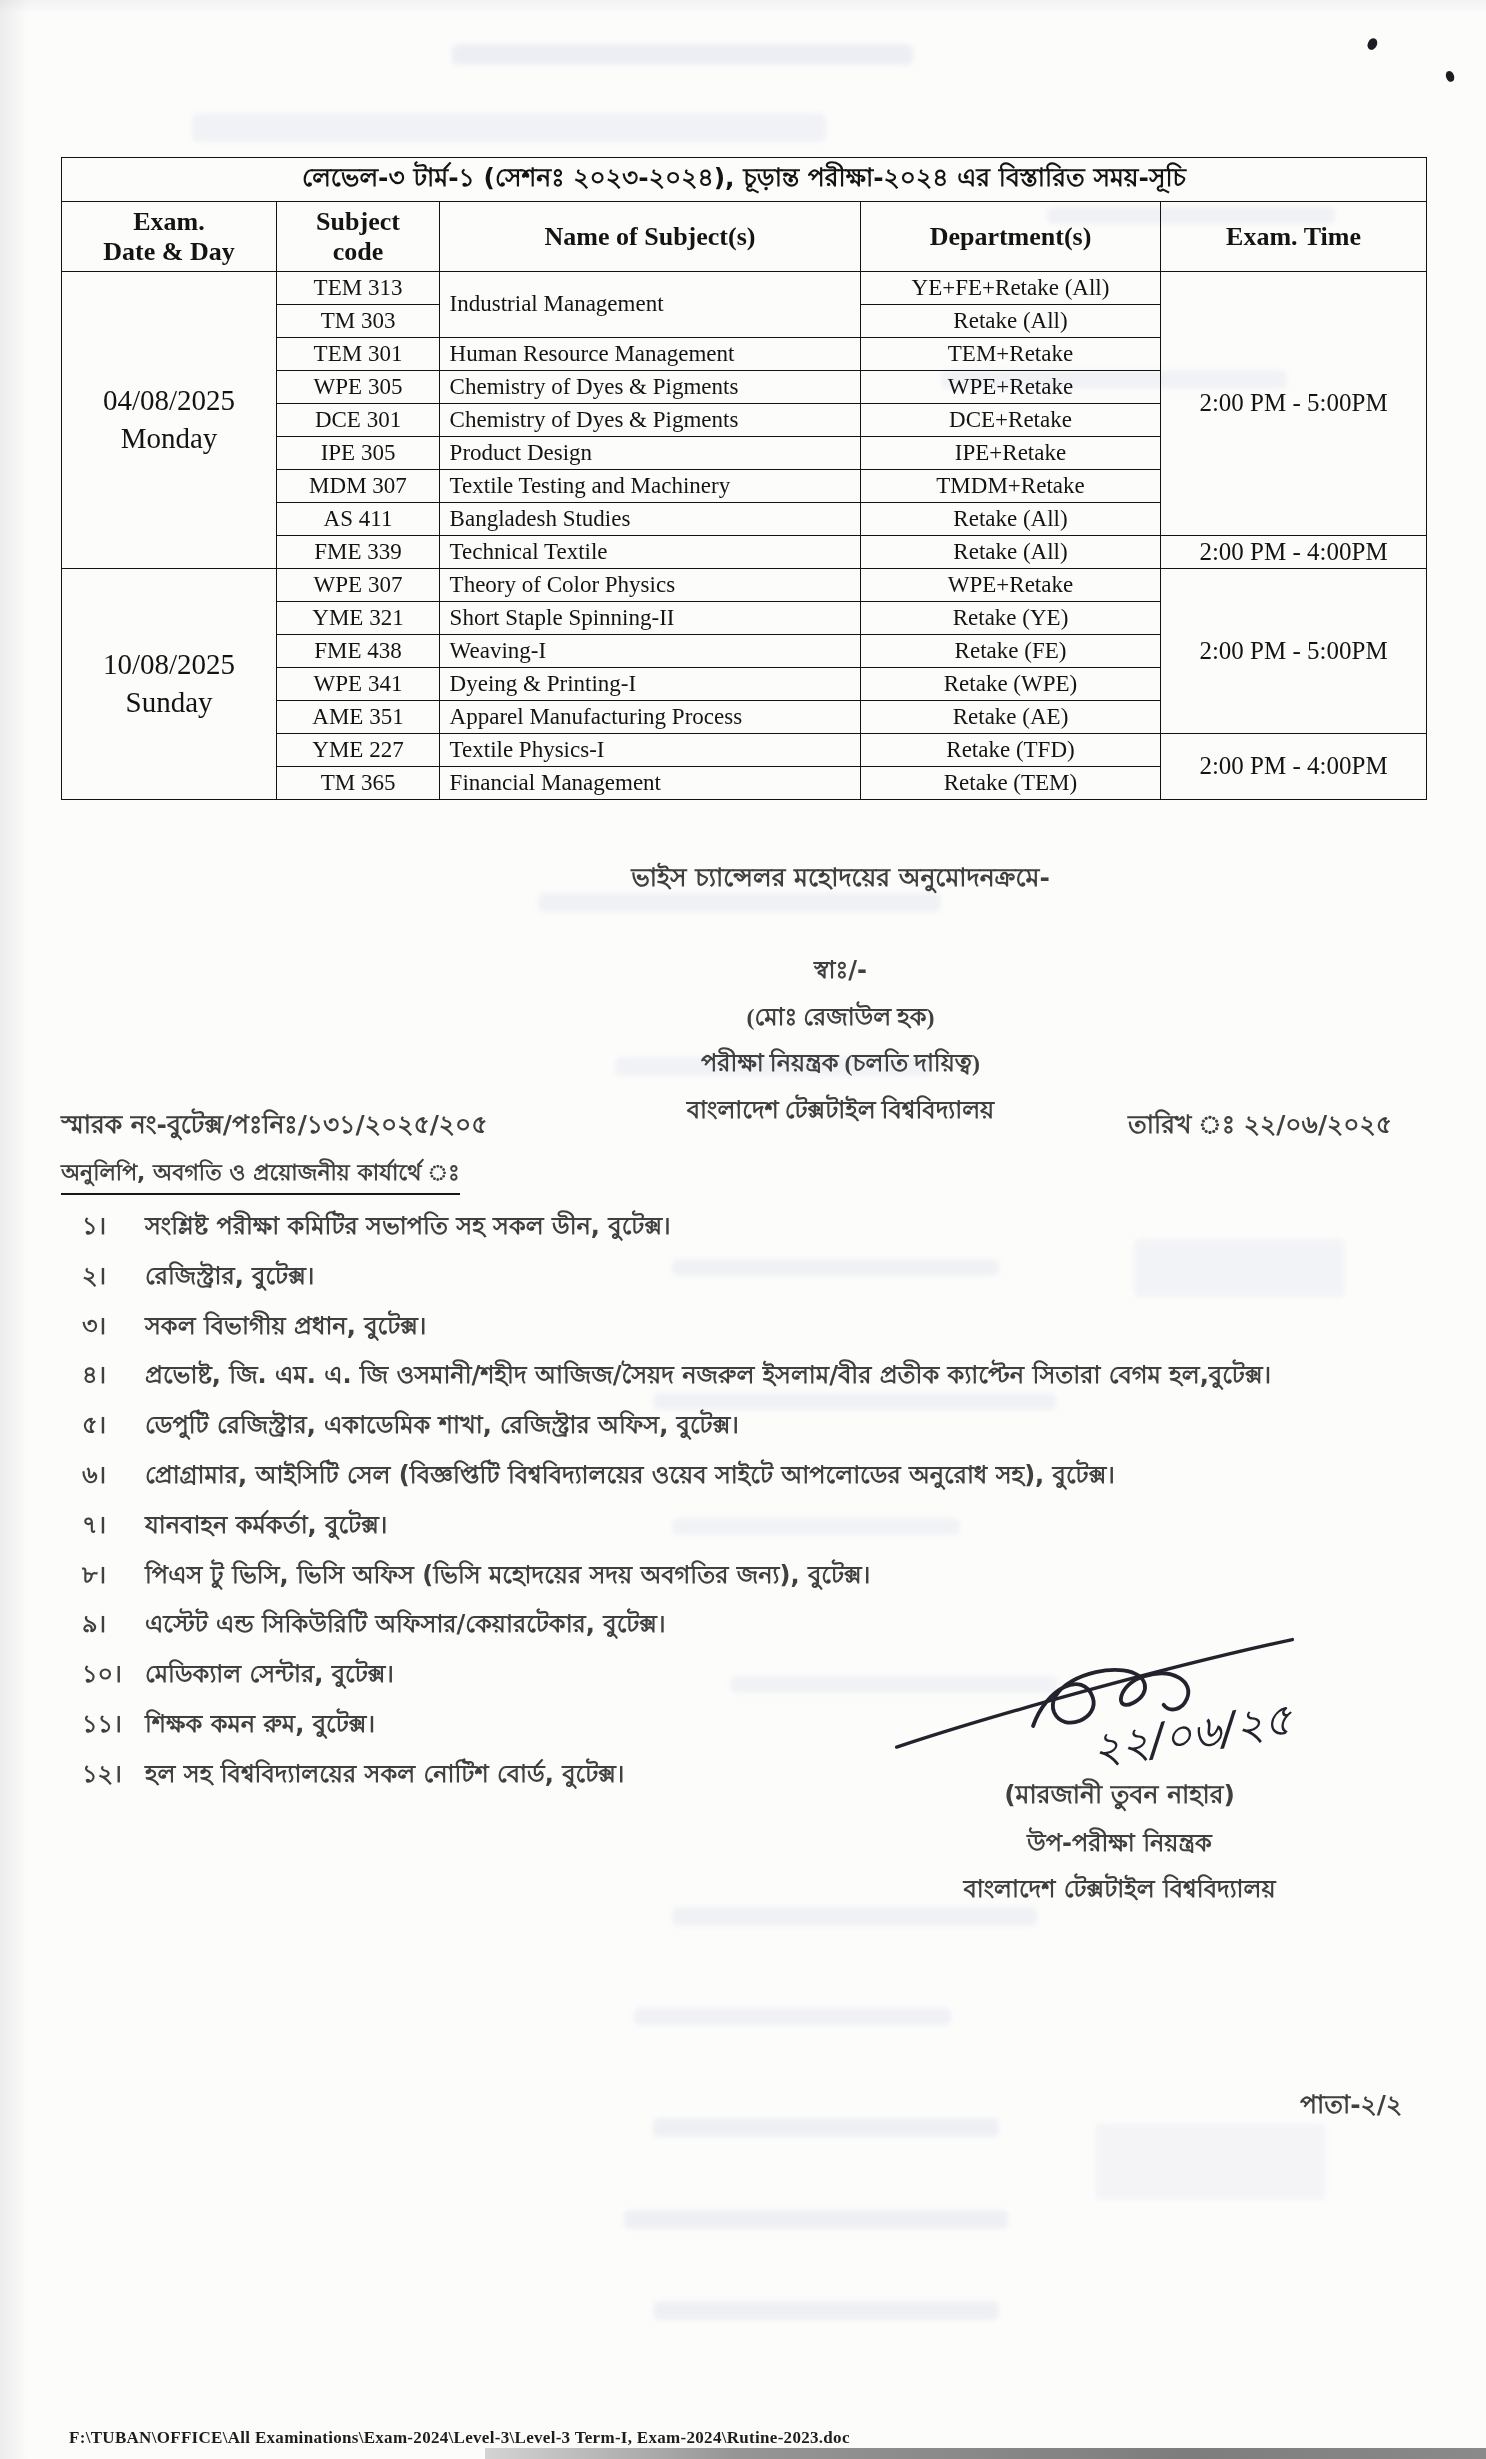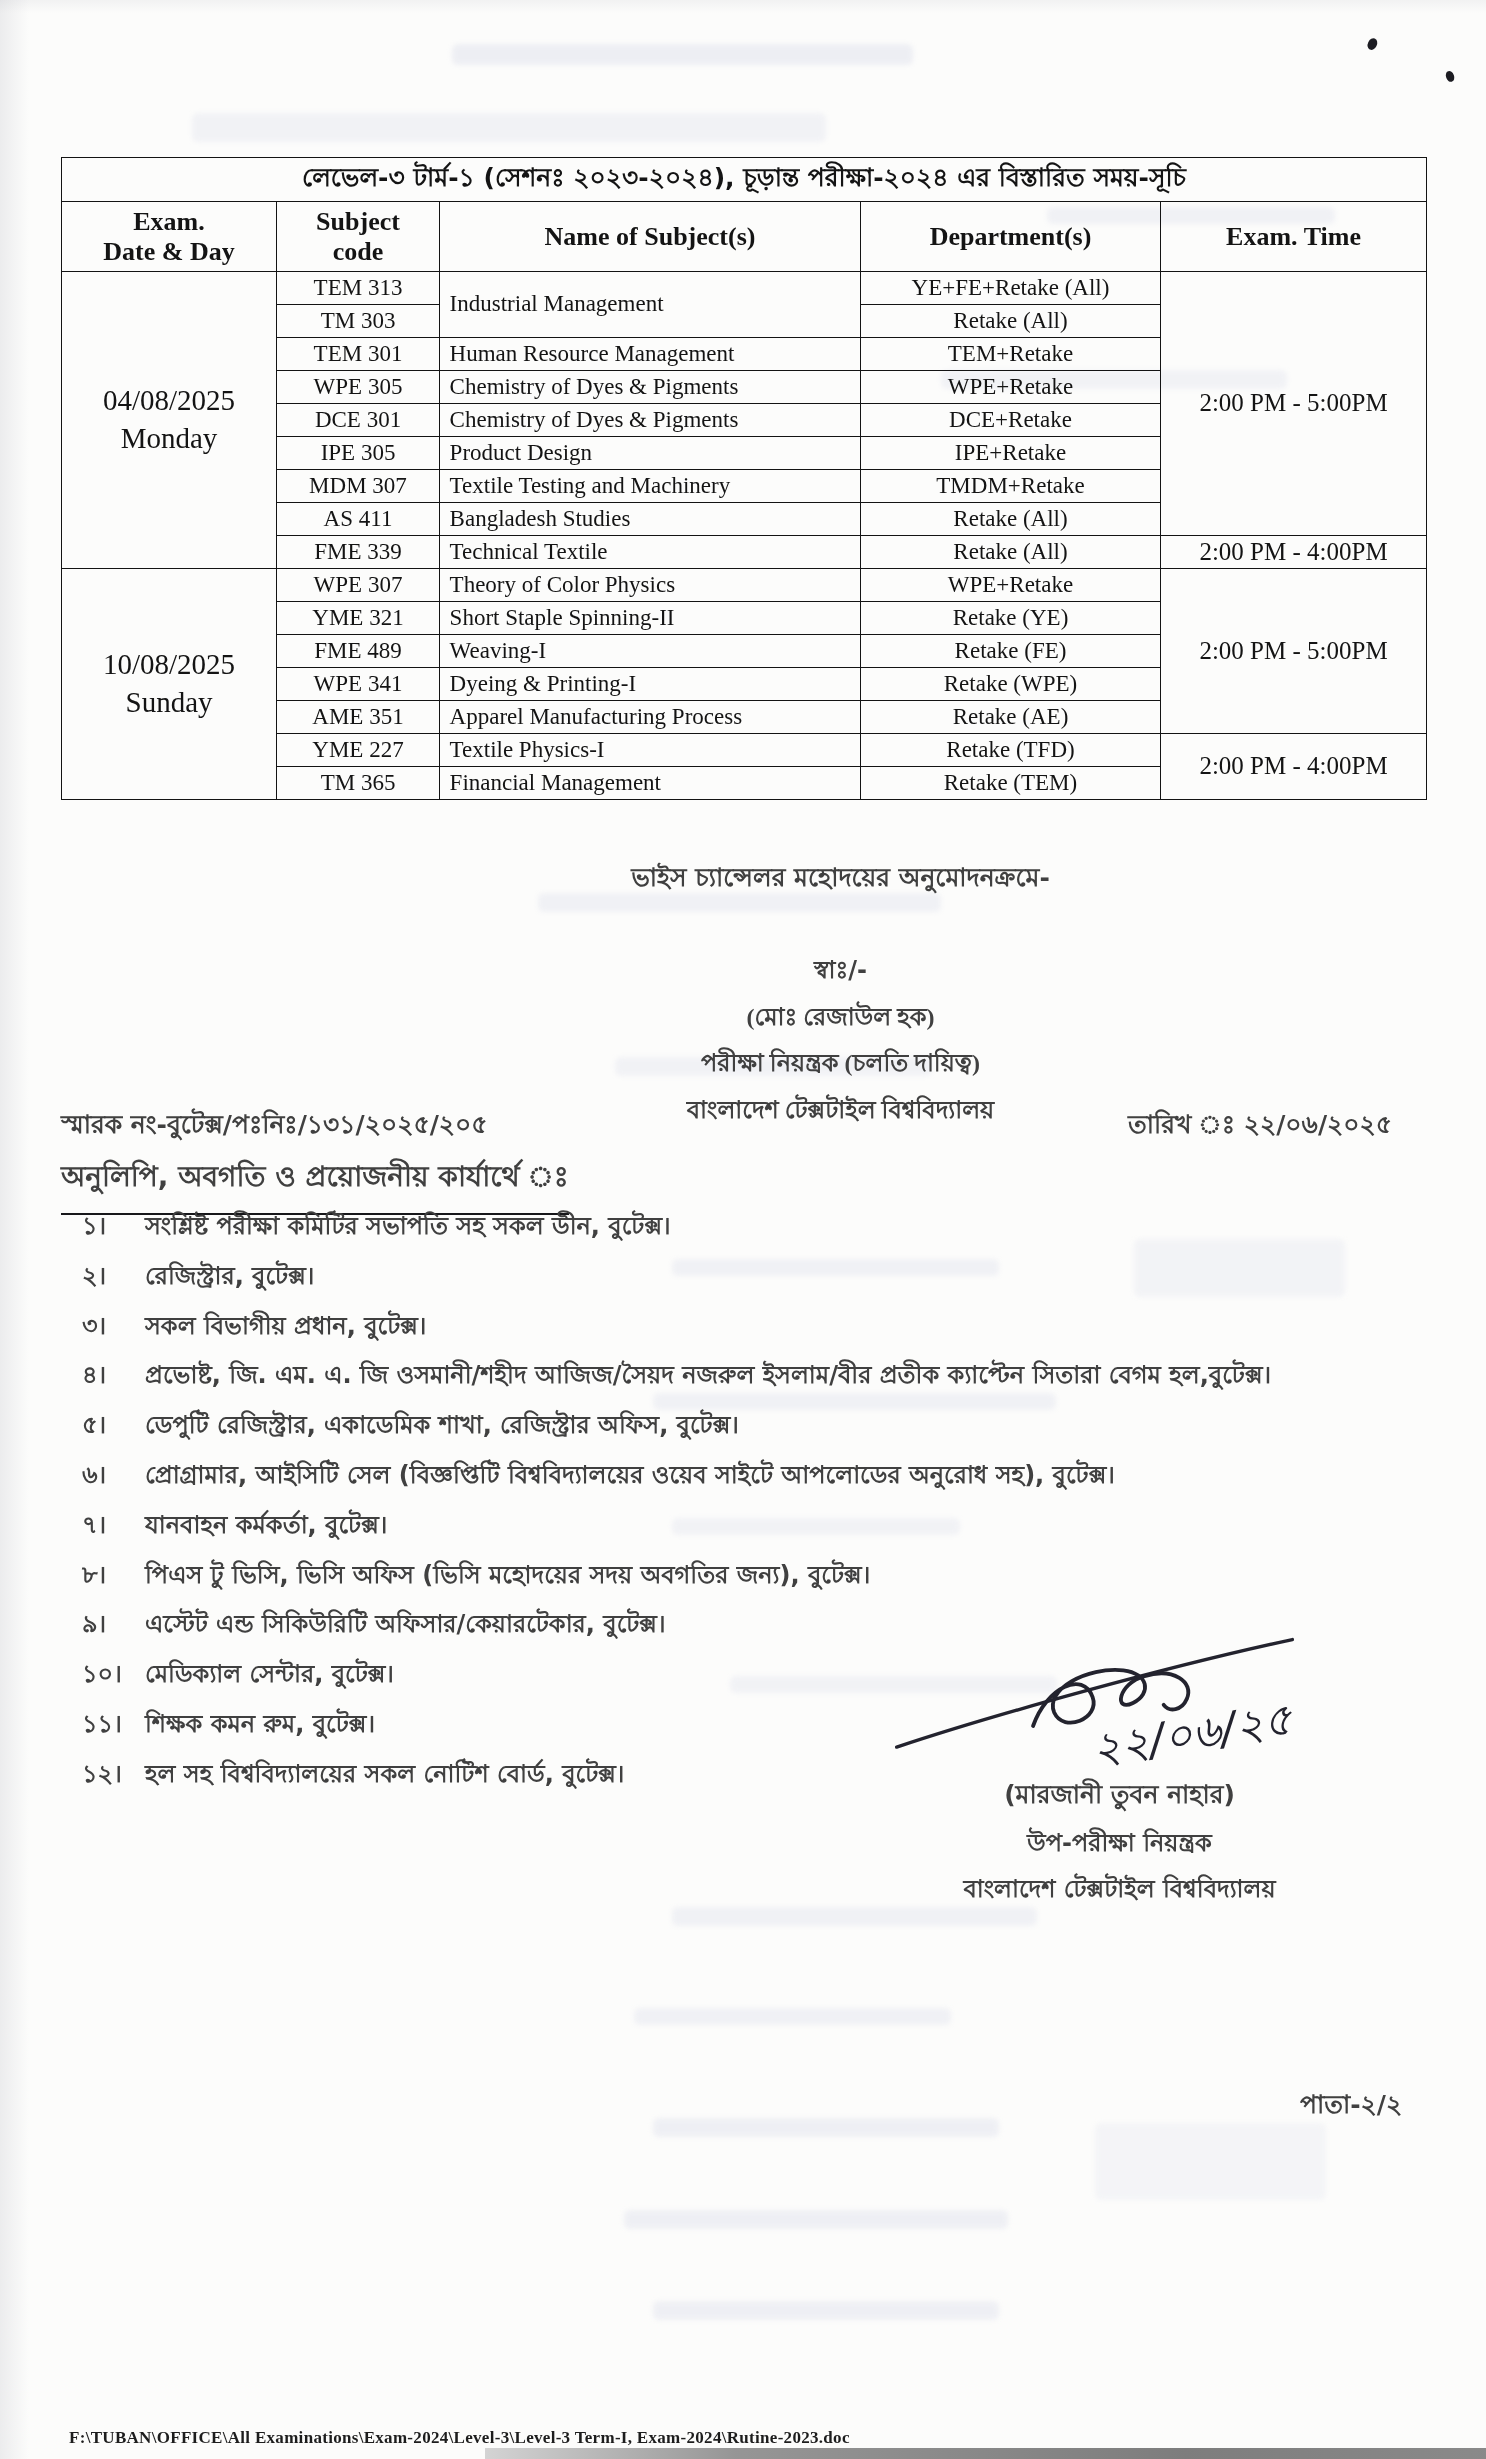--- a/index.html
+++ b/index.html
@@ -33,22 +33,22 @@
   table.schedule td[data-name="exam-time-cell"]{font-size:25px;}
 
   
   .bn{font-family:"DejaVu Sans","Liberation Sans",sans-serif;font-weight:bold;color:#404040;}
   .approval{position:absolute;left:490px;top:858px;width:701px;text-align:center;}
   .approval .line1{font-size:25px;}
   .approval .sign-short{margin-top:50px;font-size:24px;}
   .approval .line{margin-top:6.7px;font-size:24px;font-family:Liberation Serif, serif;}
   .memo-row{position:absolute;left:61px;right:94px;top:1105px;
     display:flex;justify-content:space-between;align-items:baseline;font-size:25px;}
-  .copies-heading{position:absolute;left:61px;top:1155px;font-size:28px;
-    border-bottom:2.4px solid #17171a;padding-bottom:11px;}
+  .copies-heading{position:absolute;left:61px;top:1155px;font-size:22px;
+    border-bottom:2.4px solid #17171a;padding-bottom:1px;}
   .copy-list{position:absolute;left:82px;top:1212px;width:1335px;}
   .copy-item{display:flex;margin-bottom:21px;font-size:24px;line-height:1.2;}
   .copy-item .num{width:63px;flex:none;}
   .copy-item .txt{flex:1;}
 
   
   .sig-block{position:absolute;left:889px;top:1622px;width:461px;text-align:center;}
   .sig-art{display:block;margin:0 auto;}
   .sig-name{font-size:25px;margin-top:-5.8px;}
   .sig-line{font-size:24px;margin-top:5.8px;}
@@ -165,21 +165,21 @@
           <td data-name="subject-name-cell">Theory of Color Physics</td>
           <td data-name="department-cell">WPE+Retake</td>
           <td rowspan="5" data-name="exam-time-cell">2:00 PM - 5:00PM</td>
         </tr>
         <tr data-name="table-row">
           <td data-name="subject-code-cell">YME 321</td>
           <td data-name="subject-name-cell">Short Staple Spinning-II</td>
           <td data-name="department-cell">Retake (YE)</td>
         </tr>
         <tr data-name="table-row">
-          <td data-name="subject-code-cell">FME 489</td>
+          <td data-name="subject-code-cell">FME 438</td>
           <td data-name="subject-name-cell">Weaving-I</td>
           <td data-name="department-cell">Retake (FE)</td>
         </tr>
         <tr data-name="table-row">
           <td data-name="subject-code-cell">WPE 341</td>
           <td data-name="subject-name-cell">Dyeing &amp; Printing-I</td>
           <td data-name="department-cell">Retake (WPE)</td>
         </tr>
         <tr data-name="table-row">
           <td data-name="subject-code-cell">AME 351</td>

